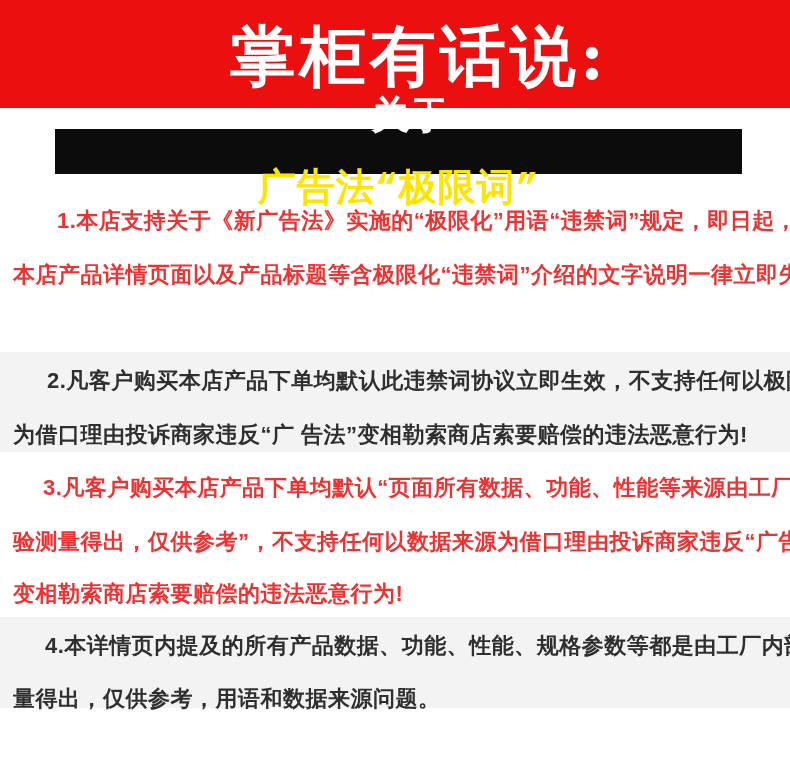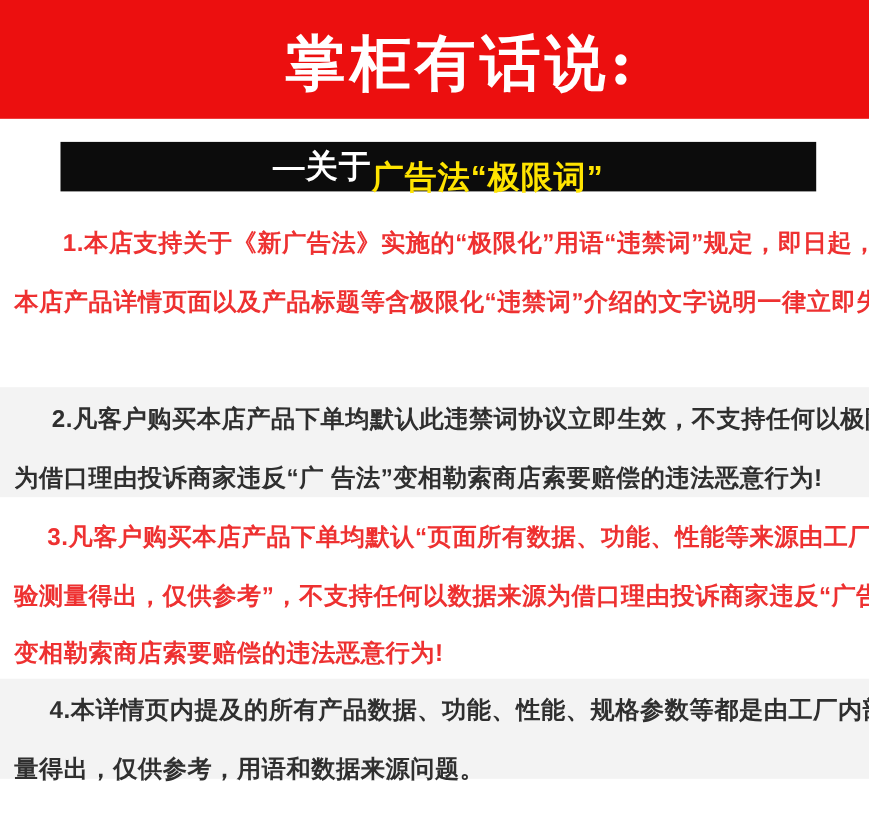--- a/index.html
+++ b/index.html
@@ -20,42 +20,43 @@
     top: 0; left: 0;
     width: 790px; height: 108px;
     background: var(--banner-red, #ec0f0f);
     display: flex;
     align-items: center;
     justify-content: center;
   }
   .banner-title {
     font-family: "DejaVu Serif", serif;
     font-weight: 900;
-    font-size: 55px;
+    font-size: 66px;
     line-height: 1;
     color: #ffffff;
     letter-spacing: 4px;
     padding-top: 4px;
     margin-left: 48px;
   }
 
   
   .black-bar {
     position: absolute;
     top: 129px; left: 55px;
     width: 687px; height: 45px;
     background: var(--bar-black, #0c0c0c);
     display: flex;
     align-items: center;
     justify-content: center;
-    font-family: Liberation Sans, sans-serif;
+    font-family: Liberation Mono, monospace;
     font-weight: bold;
-    font-size: 29px;
+    font-size: 38px;
     letter-spacing: 1px;
     white-space: pre;
+    flex-direction: column;
   }
   .seg-white  { color: #ffffff; }
   .seg-yellow { color: var(--highlight-yellow, #ffe400); margin-top: 21px; }
 
   
   .gray-band {
     position: absolute;
     left: 0;
     width: 790px;
     background: var(--band-gray, #f3f3f3);

